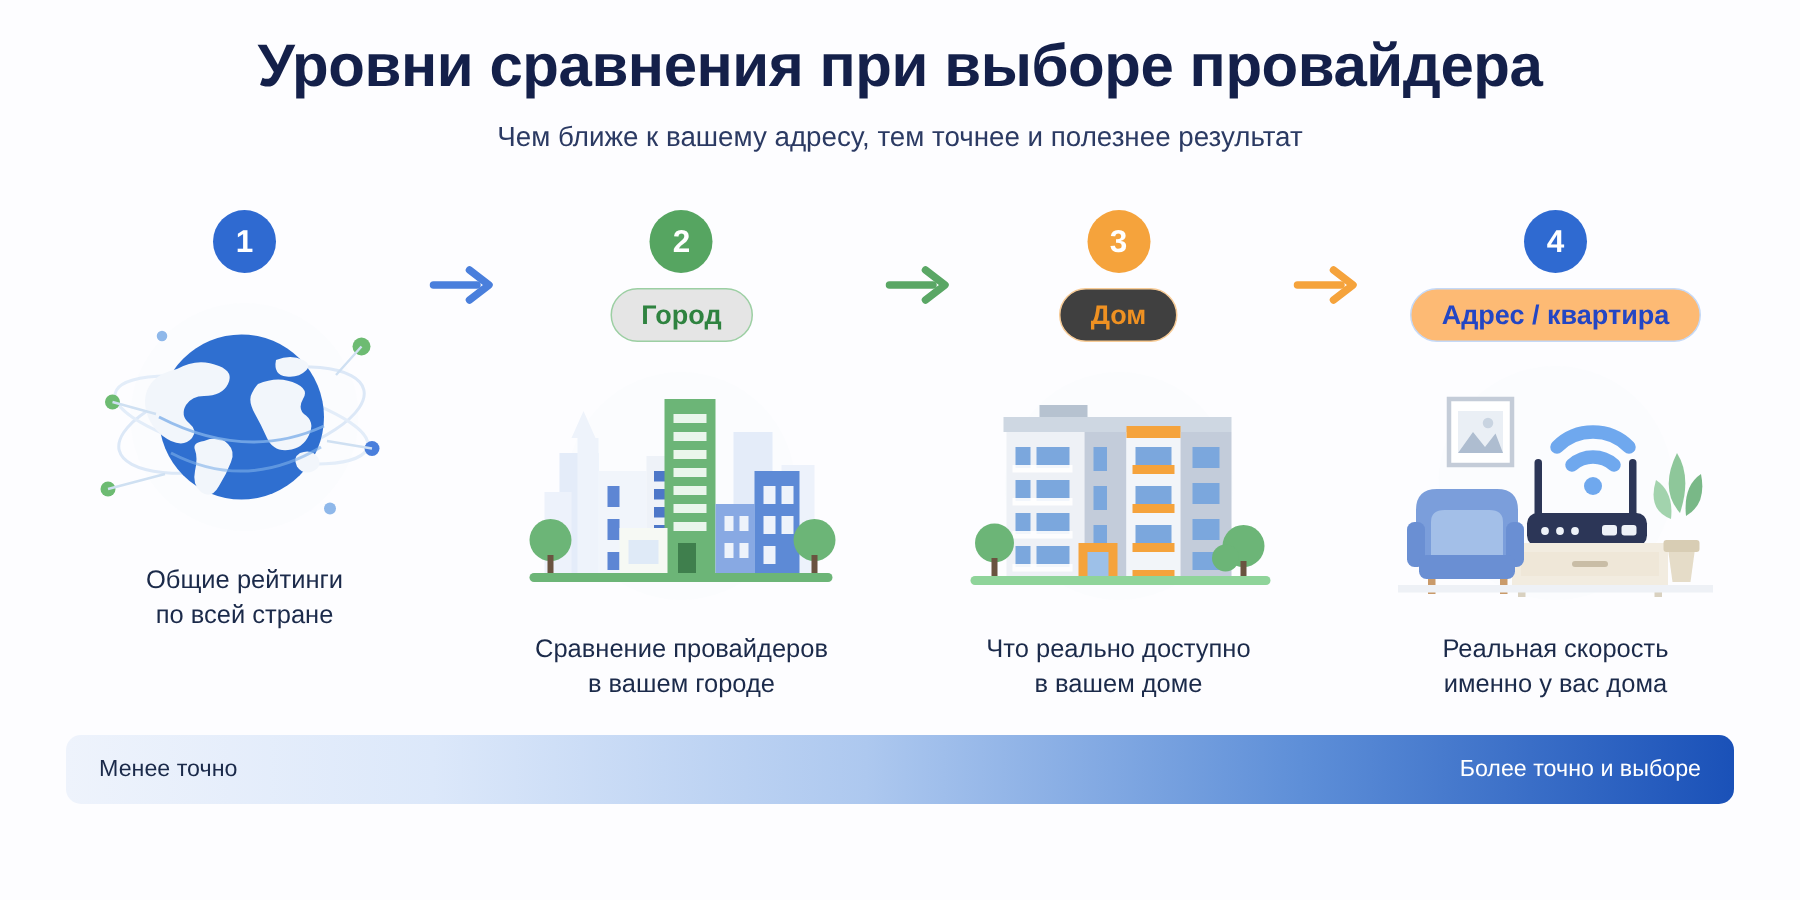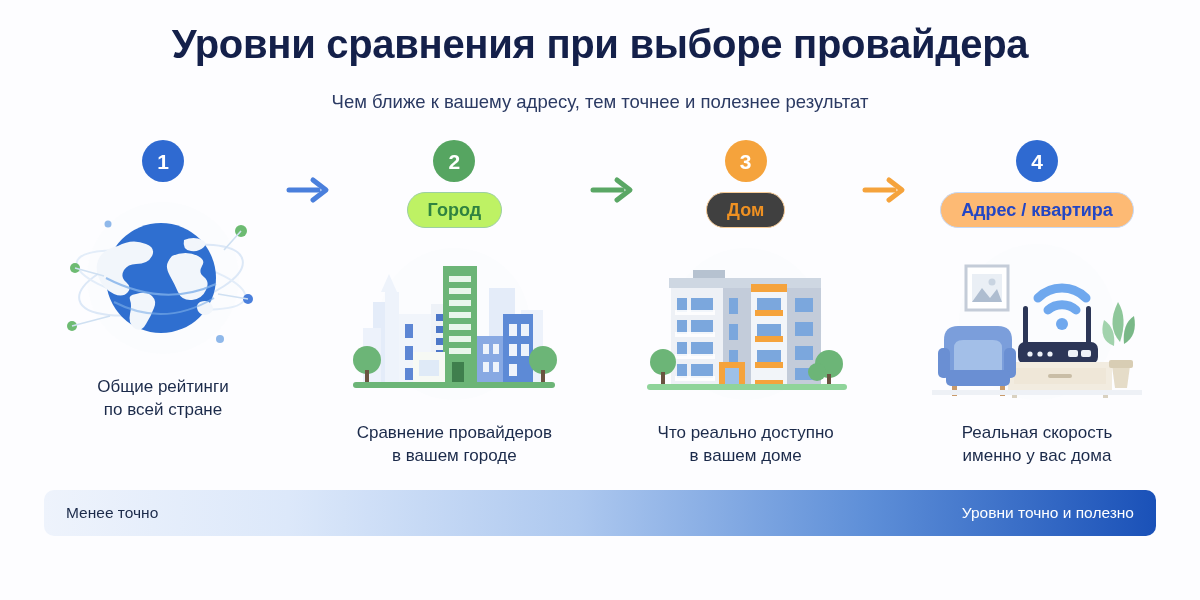--- a/index.html
+++ b/index.html
@@ -31,21 +31,21 @@
   }
   .title {
     font-size: 40px;
     font-weight: bold;
     letter-spacing: -0.3px;
     color: #14204a;
     line-height: 1.12;
     margin: 0;
   }
   .subtitle {
-    margin: 24px 0 0 0;
+    margin: 13px 0 0 0;
     font-size: 18.5px;
     color: #2b3a63;
     font-weight: normal;
   }
 
   
   .steps {
     position: absolute;
     top: 140px;
     left: 34px;
@@ -176,21 +176,21 @@
           <circle cx="60" cy="26" r="3.5" fill="#8fb8ea"></circle>
           <path d="M193 33 L176 52 M27 70 L56 78 M200 101 L170 96 M24 128 L62 118" stroke="#cfe0f2" stroke-width="1.6" fill="none"></path>
         </svg>
       </div>
       <div class="caption">Общие рейтинги
 по всей стране</div>
     </div>
 
     <div class="step">
       <div class="badge" style="background:#56a561">2</div>
-      <div class="pill" style="background:#bef264;border:1.5px solid #9ccfa3;color:#2f8340">Город</div>
+      <div class="pill" style="background:#e5e5e5;border:1.5px solid #9ccfa3;color:#2f8340">Город</div>
       <div class="art">
         <svg width="230" height="160" viewBox="0 0 230 160">
           <circle cx="115" cy="80" r="76" fill="#fbfcfe"></circle>
           <rect x="34" y="58" width="26" height="82" fill="#e4ecf9"></rect>
           <rect x="150" y="44" width="26" height="96" fill="#e4ecf9"></rect>
           <rect x="182" y="66" width="22" height="74" fill="#edf2fb"></rect>
           <rect x="24" y="84" width="18" height="56" fill="#edf2fb"></rect>
           <polygon points="50,30 58,48 42,48" fill="#eef3fb"></polygon>
           <rect x="46" y="48" width="14" height="92" fill="#eef3fb"></rect>
           <rect x="60" y="70" width="32" height="70" fill="#f1f5fb"></rect>
@@ -356,16 +356,16 @@
   </div>
   <div class="arrow arrow-3">
     <svg width="46" height="30" viewBox="0 0 46 30">
       <path d="M3 15 H32" stroke="#f5a33c" stroke-width="5" stroke-linecap="round" fill="none"></path>
       <path d="M27 5 L40 15 L27 25" stroke="#f5a33c" stroke-width="5" stroke-linecap="round" stroke-linejoin="round" fill="none"></path>
     </svg>
   </div>
 
   <div class="scale">
     <span class="scale-left">Менее точно</span>
-    <span class="scale-right">Уровни точно и полезно</span>
+    <span class="scale-right">Более точно и выборе</span>
   </div>
 
 </div>
 
 </body></html>

